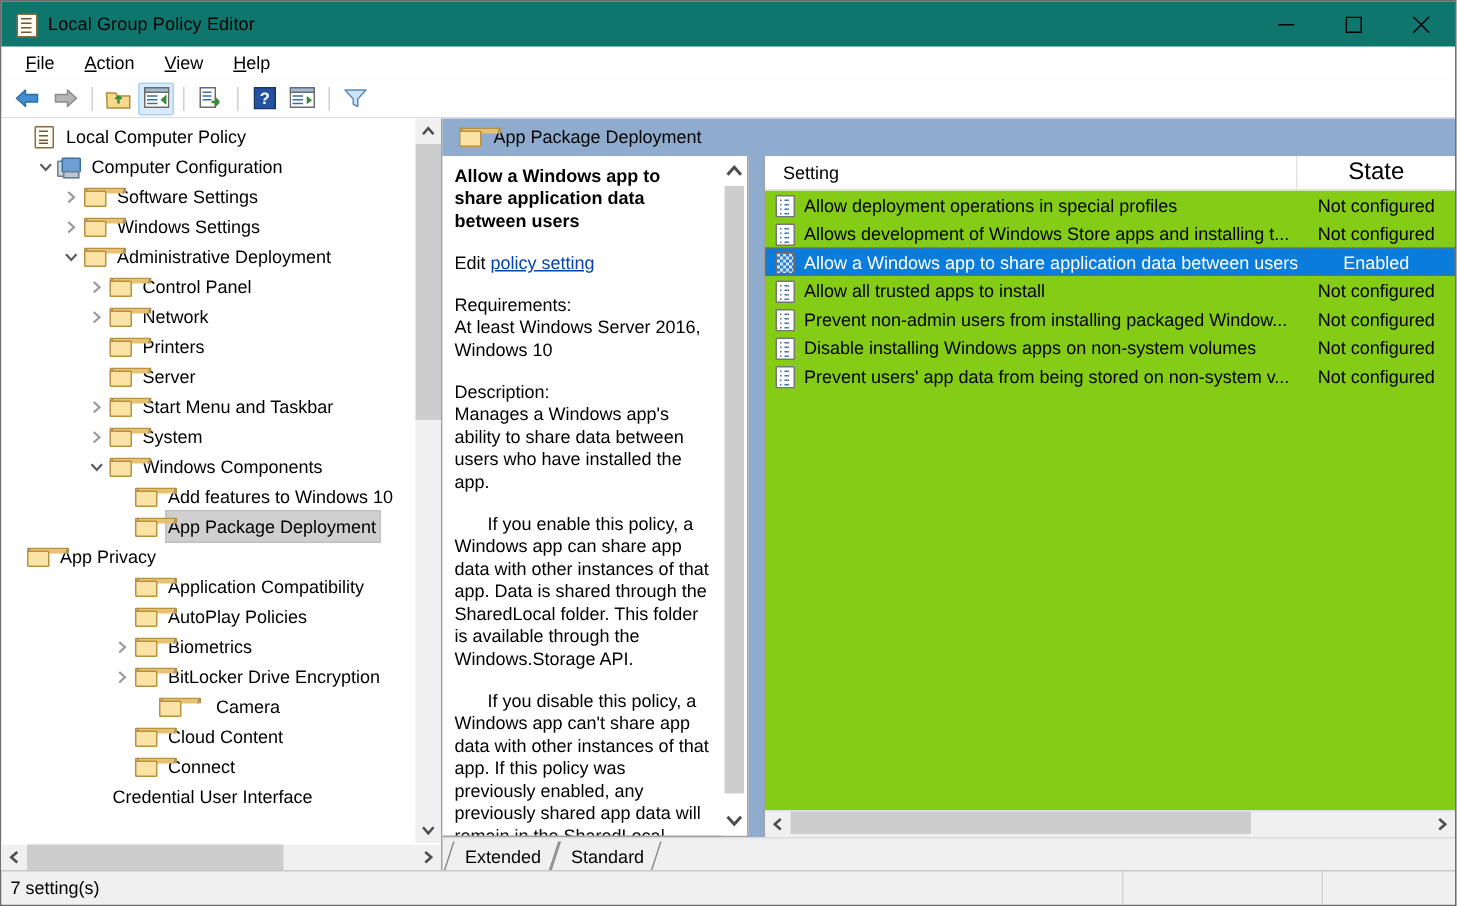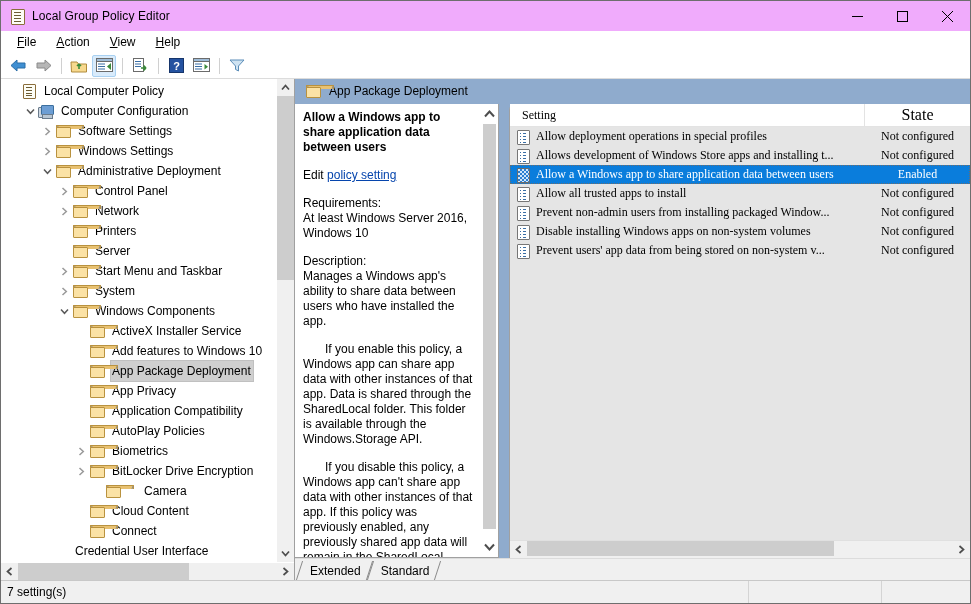--- a/index.html
+++ b/index.html
@@ -18,21 +18,21 @@
     position: absolute; inset: 0;
     border: 1px solid #6e6e6e;
     box-sizing: border-box;
     background: #f0f0f0;
     display: flex; flex-direction: column;
   }
 
   
   .titlebar {
     height: 30px; flex: 0 0 30px;
-    background: #f0abfc;
+    background: #0f766e;
     display: flex; align-items: center;
     position: relative;
   }
   .title-icon {
     width: 16px; height: 16px; margin-left: 8px; margin-right: 7px;
     position: relative;
   }
   .scroll-doc {
     width: 12px; height: 14px; position: absolute; left: 2px; top: 1px;
     background: #fdfdf5;
@@ -262,29 +262,28 @@
   }
   .ext-scroll .arrow {
     width: 17px; height: 20px; flex: 0 0 20px;
     display: flex; align-items: center; justify-content: center; color: #4d4d4d;
   }
   .ext-scroll .track { flex: 1 1 auto; width: 13px; position: relative; background: #ffffff; }
   .ext-scroll .thumb { position: absolute; left: 0; width: 13px; background: #cdcdcd; }
 
   .list-pane {
     flex: 1 1 auto; min-width: 0;
-    background: #e5e5e5;
+    background: #84cc16;
     display: flex; flex-direction: column;
     border: 1px solid #a0a0a0;
     border-top: none; border-right: none; border-bottom: none;
     box-sizing: border-box;
     position: relative;
     margin-left: 10px;
     border-top-left-radius: 6px;
-    font-family: Liberation Serif, serif;
   }
   .list-headerrow {
     height: 22px; flex: 0 0 22px;
     display: flex; align-items: stretch;
     background: #ffffff;
     border-bottom: 1px solid #e3e3e3;
   }
   .col-setting {
     flex: 1 1 auto; min-width: 0;
     display: flex; align-items: center;
@@ -624,39 +623,31 @@
                 <div class="body"></div>
               </div>
               <span class="lbl">Windows Components</span>
             </div>
             <div class="tree-row" style="padding-left: 72px;">
               <div class="twisty"></div>
               <div class="folder">
                 <div class="tab"></div>
                 <div class="body"></div>
               </div>
-              <span class="lbl">ActiveX Installer Service</span>
-            </div>
-            <div class="tree-row" style="padding-left: 72px;">
-              <div class="twisty"></div>
-              <div class="folder">
-                <div class="tab"></div>
-                <div class="body"></div>
-              </div>
               <span class="lbl">Add features to Windows 10</span>
             </div>
             <div class="tree-row selected" style="padding-left: 72px;">
               <div class="twisty"></div>
               <div class="folder">
                 <div class="tab"></div>
                 <div class="body"></div>
               </div>
               <span class="lbl">App Package Deployment</span>
             </div>
-            <div class="tree-row" style="padding-left: 72px;">
+            <div class="tree-row" style="">
               <div class="twisty"></div>
               <div class="folder">
                 <div class="tab"></div>
                 <div class="body"></div>
               </div>
               <span class="lbl">App Privacy</span>
             </div>
             <div class="tree-row" style="padding-left: 72px;">
               <div class="twisty"></div>
               <div class="folder">

